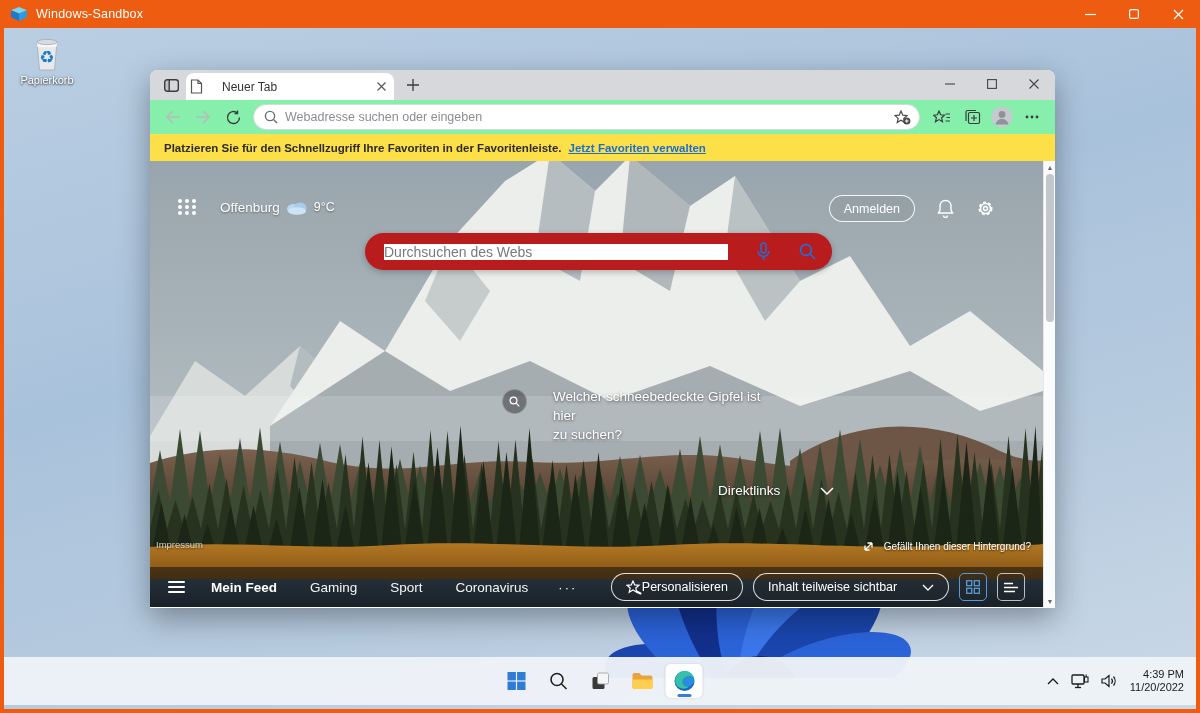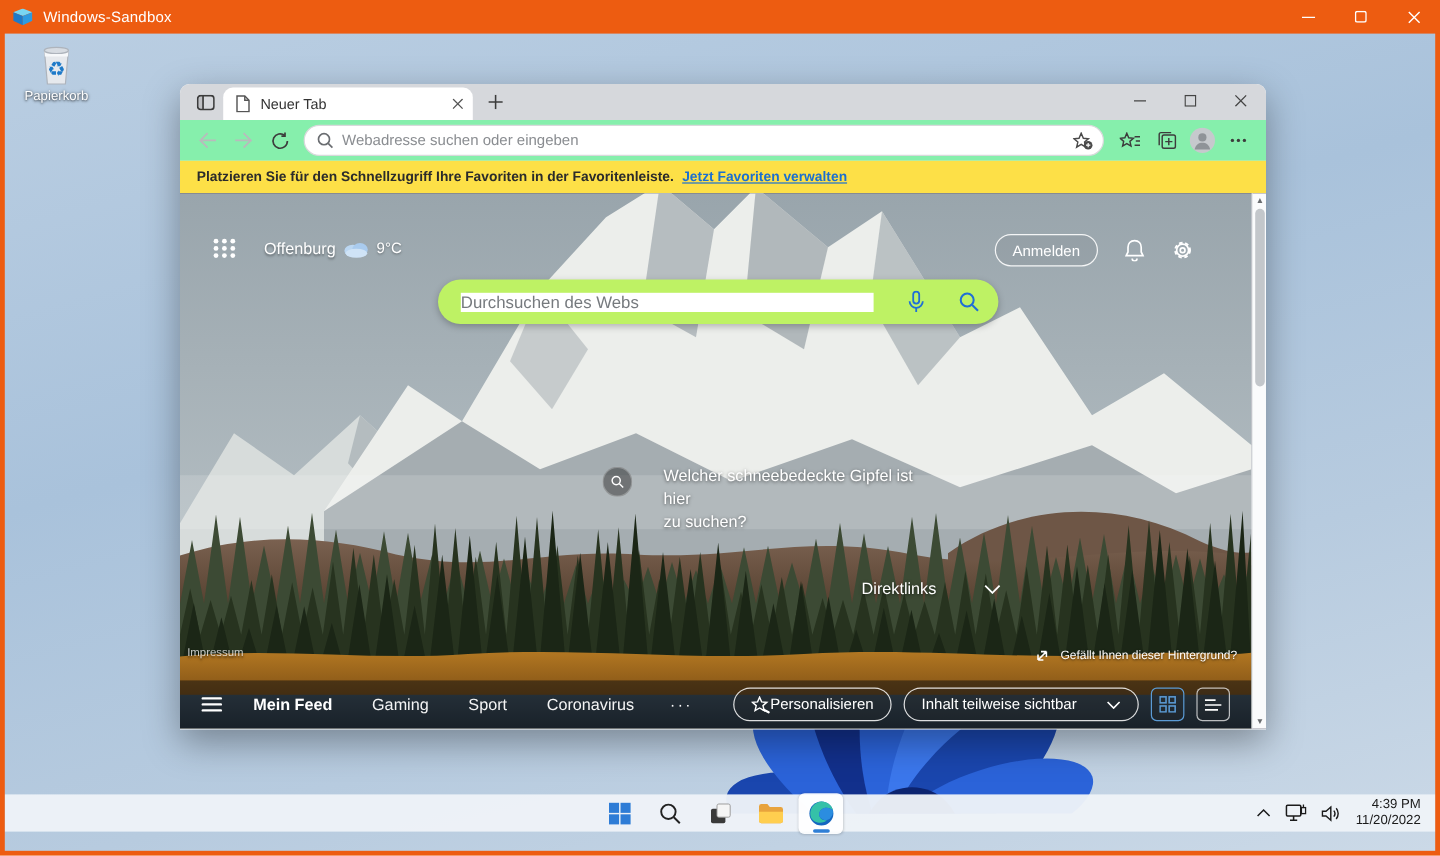--- a/index.html
+++ b/index.html
@@ -27,21 +27,21 @@
     text-shadow:0 1px 2px rgba(0,0,0,.65), 0 0 3px rgba(0,0,0,.4); }
 
   
   .edge { position:absolute; left:146px; top:42px; width:905px; height:538px;
     border-radius:8px 8px 0 0; background:#fff; box-shadow:0 10px 30px rgba(0,0,0,.35); }
   .tabstrip { height:30px; background:#D6D8DC; border-radius:8px 8px 0 0;
     display:flex; align-items:flex-end; }
   .tab-actions { width:26px; height:22px; margin:0 2px 4px 8px; display:flex; align-items:center;
     justify-content:center; border-radius:5px; color:#3c3c3c; }
   .tab { width:208px; height:27px; background:#fff; border-radius:8px 8px 0 0;
-    display:flex; align-items:center; padding:0 8px 0 10px; gap:8px; }
+    display:flex; align-items:center; padding:0 8px 0 4px; gap:19px; }
   .tab-title { font-size:12px; color:#333; flex:1; white-space:nowrap; overflow:hidden; }
   .tab-close { color:#555; display:flex; }
   .newtab-btn { width:26px; height:22px; margin:0 0 4px 6px; display:flex; align-items:center;
     justify-content:center; color:#3c3c3c; }
   .win-controls { margin-left:auto; display:flex; align-self:flex-start; height:28px; }
   .win-btn { width:42px; height:100%; display:flex; align-items:center; justify-content:center; color:#444; }
 
   .toolbar { height:34px; background:#86efac; display:flex; align-items:center; padding:0 9px; gap:2px; }
   .tb-icon { width:28px; height:26px; display:flex; align-items:center; justify-content:center;
     border-radius:5px; color:#4a4a4a; flex:none; }
@@ -66,21 +66,21 @@
   .apps-grid i { width:4px; height:4px; background:#fff; border-radius:50%; }
   .weather { display:flex; align-items:center; gap:5px; margin-left:12px; }
   .loc { color:#fff; font-size:13.5px; text-shadow:0 1px 2px rgba(0,0,0,.4); }
   .temp { color:#fff; font-size:12.5px; text-shadow:0 1px 2px rgba(0,0,0,.4); }
 
   .ntp-topright { position:absolute; right:60px; top:34px; display:flex; align-items:center; gap:22px; }
   .signin { height:27px; padding:0 14px; border:1px solid rgba(255,255,255,.9); border-radius:14px;
     color:#fff; font-size:12.5px; display:flex; align-items:center; background:rgba(80,80,80,.08); }
   .ntp-ic { color:#fff; display:flex; }
 
-  .searchpill { position:absolute; left:215px; top:72px; width:467px; height:37px; background:#bef264;
+  .searchpill { position:absolute; left:215px; top:72px; width:467px; height:37px; background:#b91c1c;
     border-radius:19px; box-shadow:0 2px 6px rgba(0,0,0,.25); display:flex; align-items:center;
     padding:0 16px 0 19px; gap:28px; }
   .searchpill input { flex:1; border:none; outline:none; font-size:14px; color:#333;
     font-family:"Liberation Sans", sans-serif; }
   .searchpill input::placeholder { color:#767a7e; }
 
   .quiz { position:absolute; left:352px; top:226px; display:flex; gap:26px; }
   .quiz-circle { width:25px; height:25px; border-radius:50%; background:rgba(30,30,30,.45);
     border:1px solid rgba(255,255,255,.25); display:flex; align-items:center; justify-content:center;
     color:#fff; flex:none; margin-top:2px; }
@@ -115,21 +115,21 @@
 
   
   .scrollbar { position:absolute; right:0; top:0; bottom:0; width:12px; background:#FAFBFC;
     border-left:1px solid #e4e6e8; }
   .sb-arrow { position:absolute; left:0; width:12px; height:12px; display:flex; align-items:center;
     justify-content:center; color:#6a6d70; font-size:7px; }
   .sb-thumb { position:absolute; left:2px; top:13px; width:8px; height:148px; background:#C3C7CB;
     border-radius:4px; }
 
   
-  .taskbar { position:absolute; left:0; right:0; bottom:16px; height:31px;
+  .taskbar { position:absolute; left:0; right:0; bottom:4px; height:48px;
     background:rgba(238,243,248,.96); display:flex; align-items:center; }
   .tb-center { position:absolute; left:50%; transform:translateX(-50%); display:flex; gap:5px; }
   .task-icon { width:37px; height:34px; border-radius:5px; display:flex; align-items:center;
     justify-content:center; position:relative; }
   .task-icon.active { background:rgba(255,255,255,.9); box-shadow:0 0 2px rgba(0,0,0,.15); }
   .task-icon.active::after { content:""; position:absolute; bottom:1px; left:50%; transform:translateX(-50%);
     width:14px; height:3px; border-radius:2px; background:#2F7FD6; }
   .tray { position:absolute; right:6px; display:flex; align-items:center; gap:12px; height:100%; }
   .tray-ic { color:#1b1b1b; display:flex; align-items:center; }
   .clock { text-align:right; font-size:11px; color:#1b1b1b; line-height:13.5px; padding-right:6px; }

